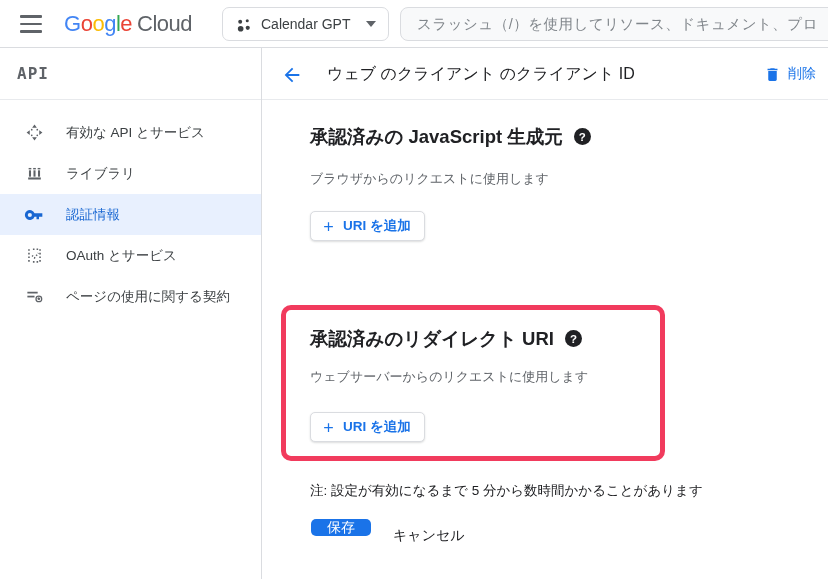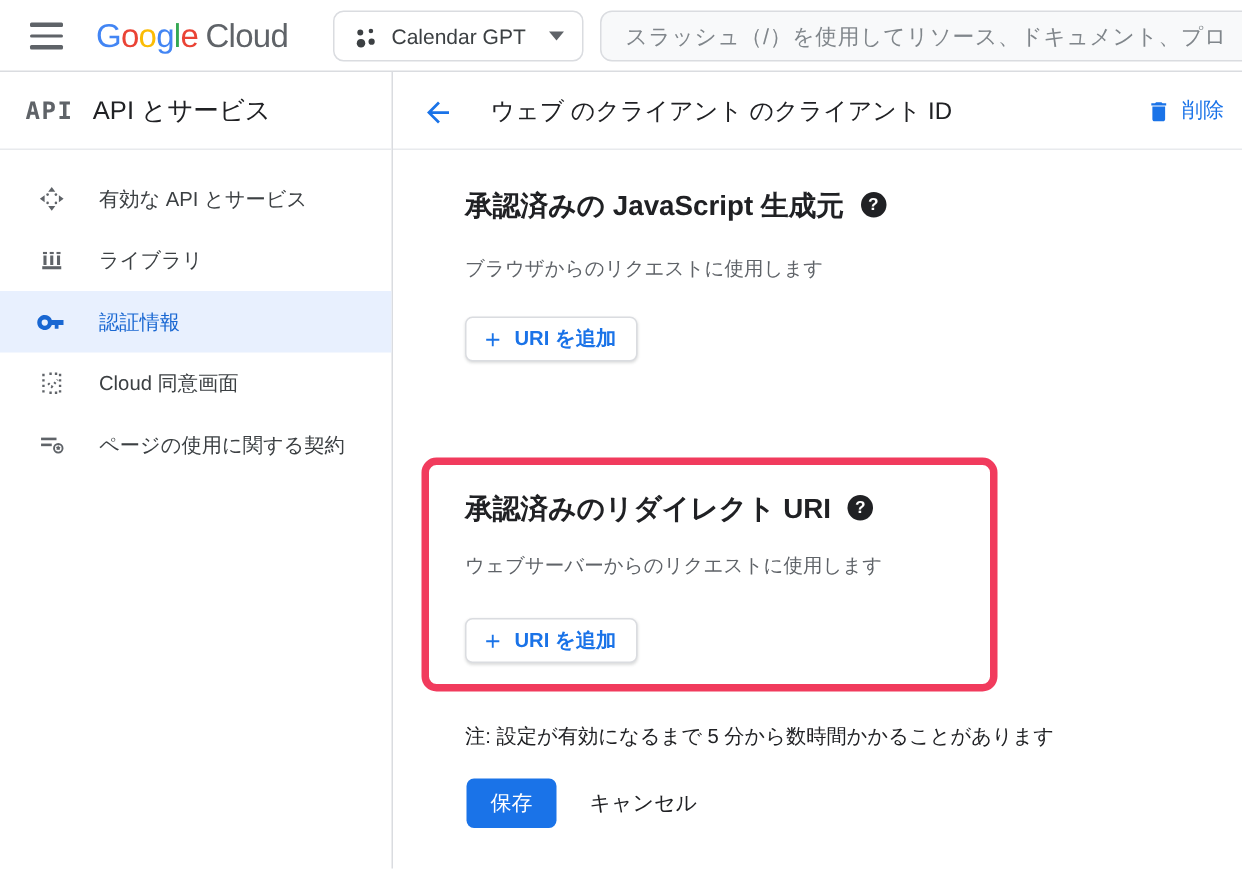--- a/index.html
+++ b/index.html
@@ -67,21 +67,21 @@
   .add-uri-btn { position:absolute; height:30px; display:inline-flex; align-items:center;
     gap:7px; padding:0 13px 0 10px; background:#fff; border:1px solid #dadce0;
     border-radius:5px; box-shadow:0 1px 2px rgba(60,64,67,.18); cursor:pointer;justify-content:space-between; }
   .add-uri-btn .alabel { font-size:13.5px; font-weight:600; color:#1a73e8; white-space:nowrap; }
 
   .highlight-box { position:absolute; left:19px; top:257px; width:384px; height:156px;
     border:5px solid #f13b5d; border-radius:10px; pointer-events:none; }
 
   .note { position:absolute; left:48px; top:434px; font-size:13.5px; color:#202124;
     white-space:nowrap; }
-  .save-btn { position:absolute; left:49px; top:471px; width:60px; height:33px;
+  .save-btn { position:absolute; left:49px; top:471px; width:60px; height:17px;
     background:#1a73e8; color:#fff; border:none; border-radius:5px; font-size:14px;
     font-weight:500; cursor:pointer; font-family:inherit; }
   .cancel-btn { position:absolute; left:131px; top:471px; height:33px; display:flex;
     align-items:center; font-size:14px; font-weight:500; color:#202124; cursor:pointer; }
 </style>
 </head>
 <body>
 
 <div class="topbar">
   <div class="hamburger">
@@ -109,21 +109,20 @@
     <span class="caret"></span>
   </div>
   <div class="searchbar">
     <span class="ph">スラッシュ（/）を使用してリソース、ドキュメント、プロ</span>
   </div>
 </div>
 
 <div class="sidebar">
   <div class="sidebar-header">
     <span class="api-glyph">API</span>
-    <span class="sidebar-title">API とサービス</span>
   </div>
   <div class="nav">
 
     <div class="nav-item">
       <span class="ic">
         <svg width="19" height="19" viewBox="0 0 24 24" fill="#5f6368">
           <path d="M12 2l3 4H9l3-4zM12 22l-3-4h6l-3 4zM2 12l4-3v6l-4-3zM22 12l-4 3V9l4 3z"></path>
           <circle cx="8.5" cy="8.5" r="1.1"></circle>
             <circle cx="15.5" cy="8.5" r="1.1"></circle>
           <circle cx="8.5" cy="15.5" r="1.1"></circle>
@@ -157,21 +156,21 @@
       <span class="lbl">認証情報</span>
     </div>
 
     <div class="nav-item">
       <span class="ic">
         <svg width="19" height="19" viewBox="0 0 24 24" fill="none" stroke="#5f6368" stroke-width="2" stroke-dasharray="2 2.6">
           <path d="M5 4v16M10 4h9M10 20h9M19 4v16"></path>
           <path d="M9 12l3 3 5-6" stroke-dasharray="1.6 2.2"></path>
         </svg>
       </span>
-      <span class="lbl">Cloud 同意画面</span>
+      <span class="lbl">OAuth とサービス</span>
     </div>
 
     <div class="nav-item">
       <span class="ic">
         <svg width="19" height="19" viewBox="0 0 24 24" fill="#5f6368">
           <rect x="3" y="6" width="13" height="2.2"></rect>
           <rect x="3" y="11" width="9" height="2.2"></rect>
           <path d="M17.5 12.2l.5 1.5 1.6.2-1.2 1.1.4 1.6-1.4-.8-1.4.8.4-1.6-1.2-1.1 1.6-.2z"></path>
           <circle cx="17.5" cy="15" r="3.6" fill="none" stroke="#5f6368" stroke-width="1.6"></circle>
           <circle cx="17.5" cy="15" r="1.2"></circle>

